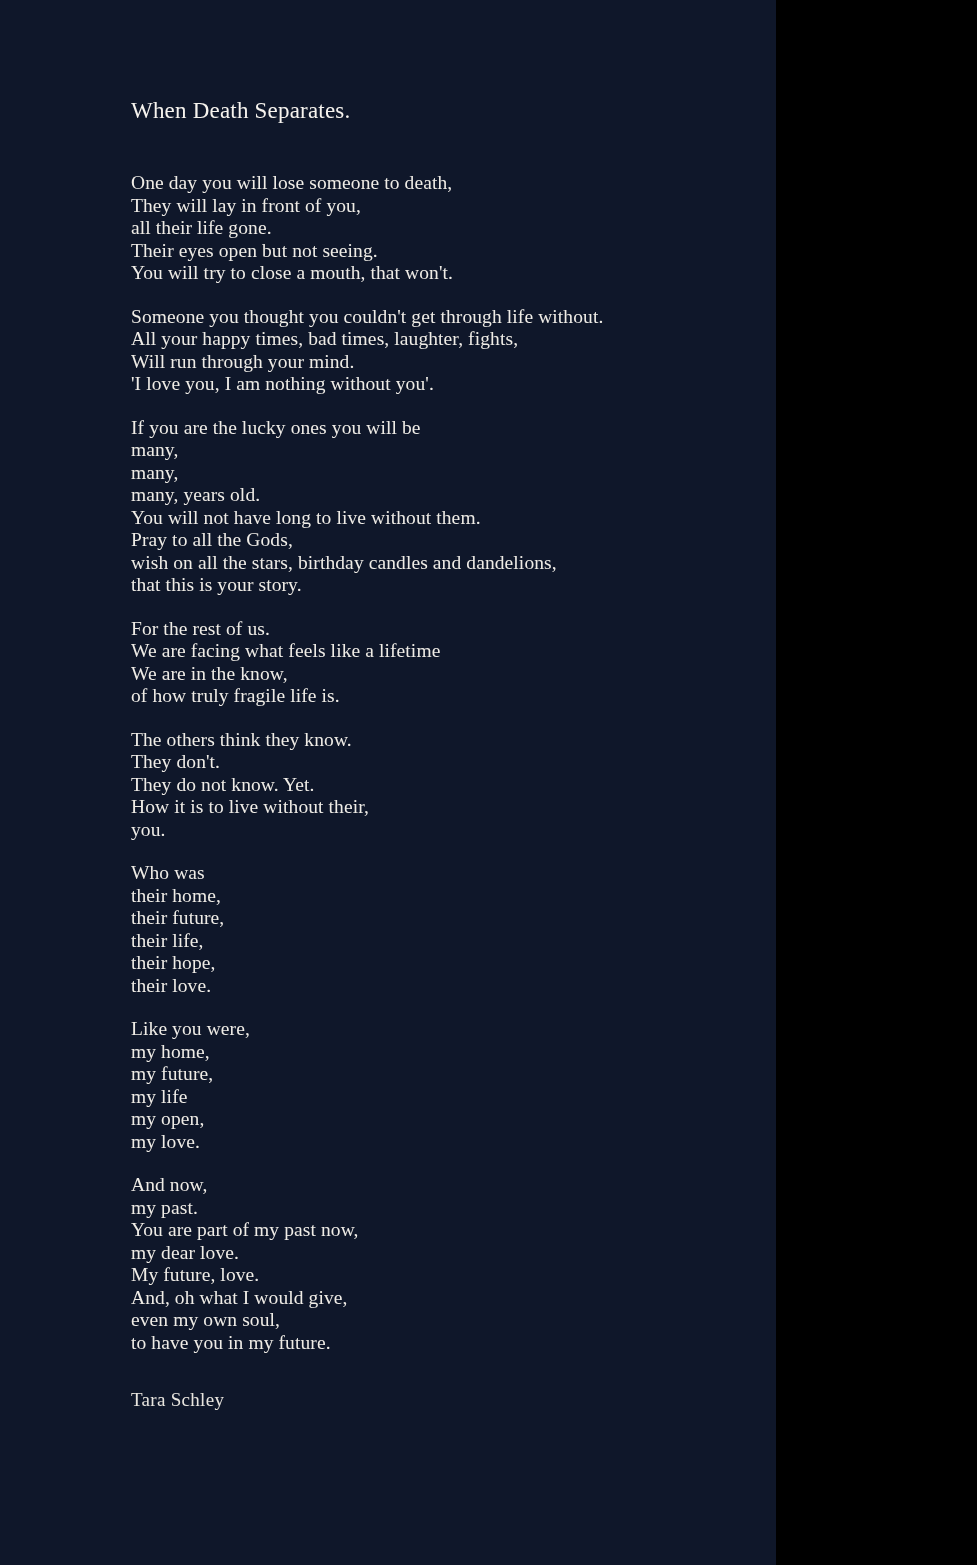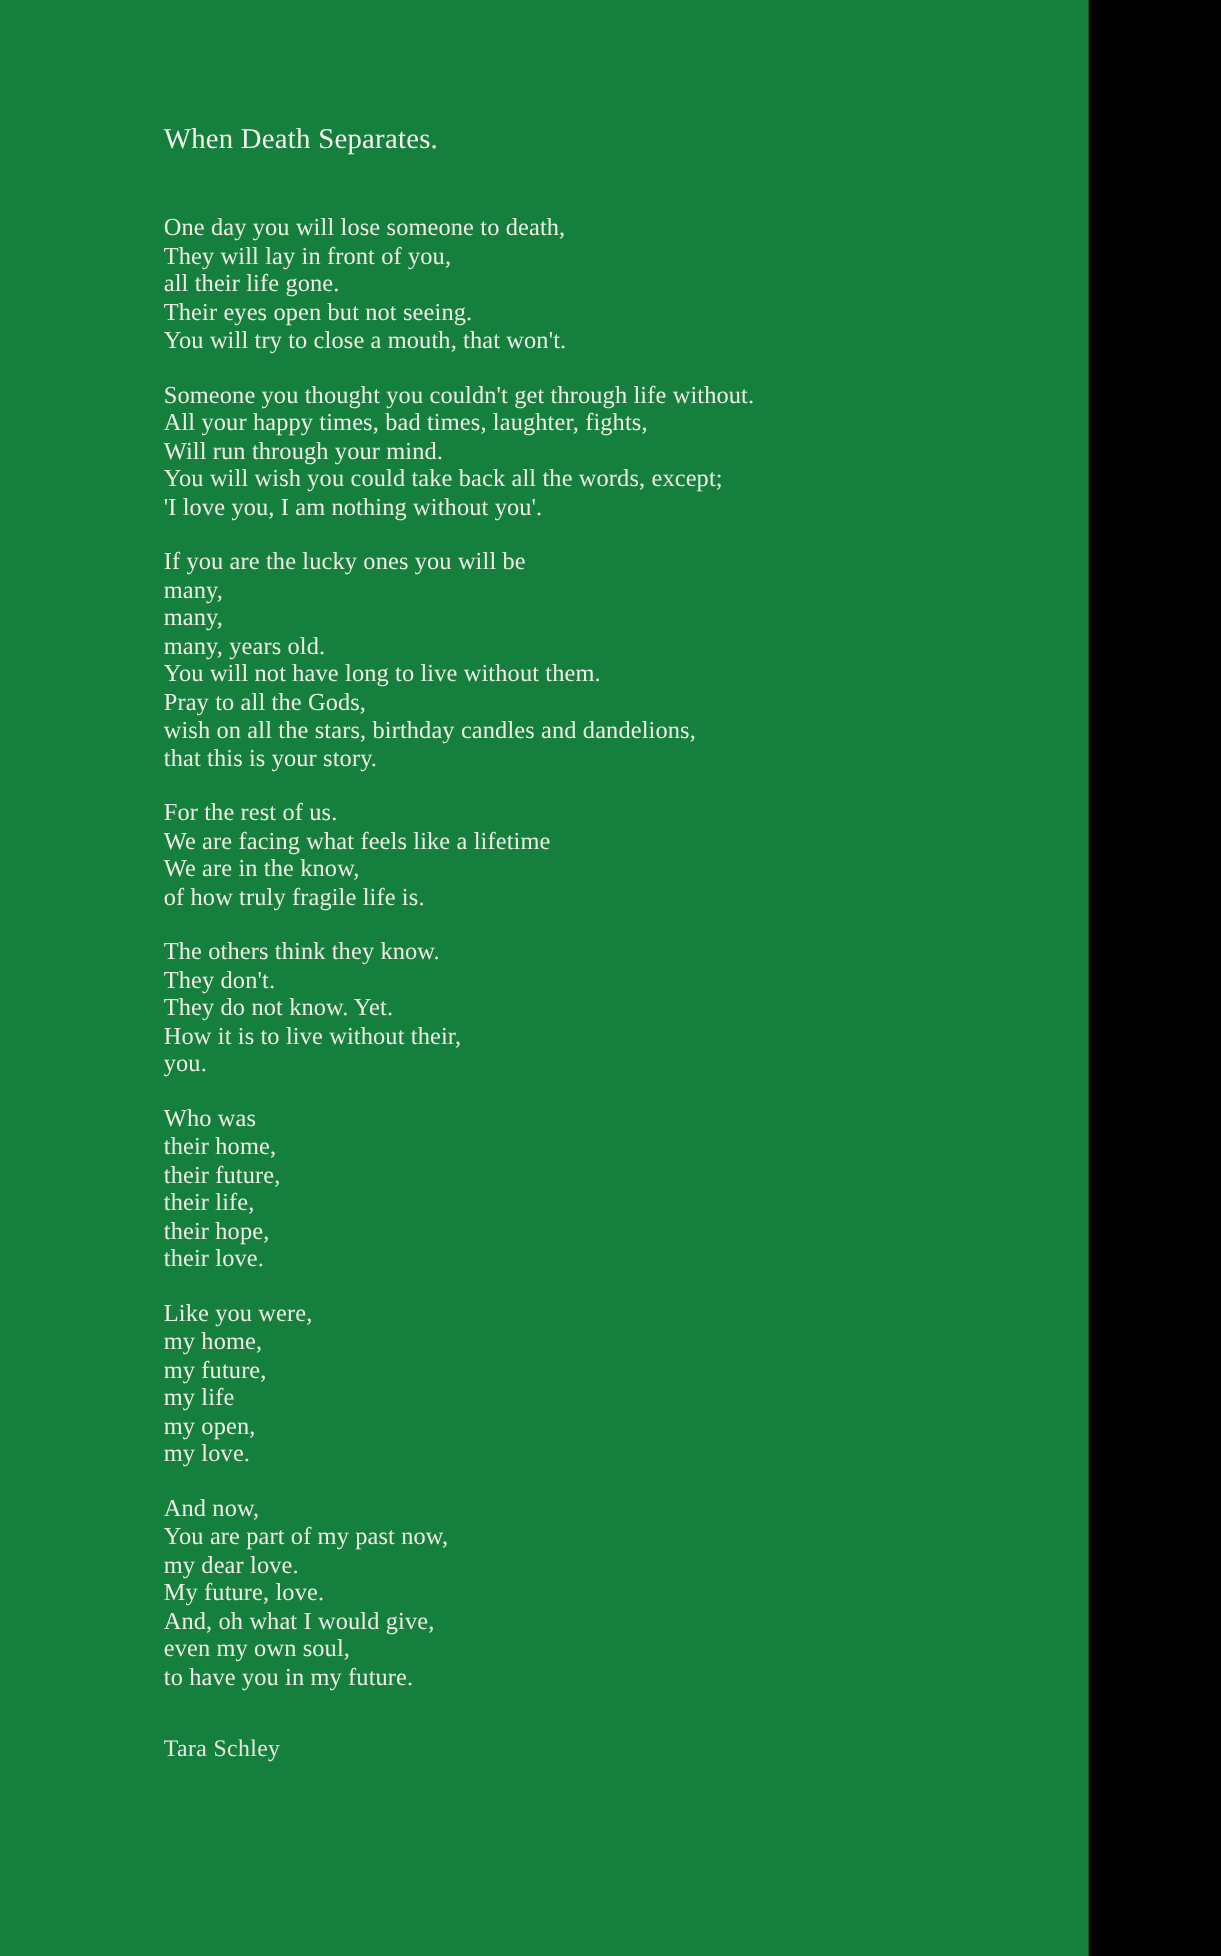--- a/index.html
+++ b/index.html
@@ -9,23 +9,23 @@
   }
   body {
     width: 977px;
     height: 1565px;
     overflow: hidden;
     font-family: "Liberation Serif", serif;
     color: #f2efe9;
   }
   .page {
     position: relative;
-    width: 871px;
+    width: 776px;
     height: 1565px;
-    background: #15803d;
+    background: #0f172a;
     box-sizing: border-box;
     padding: 96px 12px 0 131px;
   }
   .poem-title {
     font-size: 23px;
     line-height: 30px;
     letter-spacing: 0.2px;
     color: #f6f3ee;
     margin: 0 0 46px 0;
     font-weight: normal;
@@ -58,21 +58,20 @@
         <div class="line">One day you will lose someone to death,</div>
         <div class="line">They will lay in front of you,</div>
         <div class="line">all their life gone.</div>
         <div class="line">Their eyes open but not seeing.</div>
         <div class="line">You will try to close a mouth, that won't.</div>
       </div>
       <div class="stanza">
         <div class="line">Someone you thought you couldn't get through life without.</div>
         <div class="line">All your happy times, bad times, laughter, fights,</div>
         <div class="line">Will run through your mind.</div>
-        <div class="line">You will wish you could take back all the words, except;</div>
         <div class="line">'I love you, I am nothing without you'.</div>
       </div>
       <div class="stanza">
         <div class="line">If you are the lucky ones you will be</div>
         <div class="line">many,</div>
         <div class="line">many,</div>
         <div class="line">many, years old.</div>
         <div class="line">You will not have long to live without them.</div>
         <div class="line">Pray to all the Gods,</div>
         <div class="line">wish on all the stars, birthday candles and dandelions,</div>
@@ -102,20 +101,21 @@
       <div class="stanza">
         <div class="line">Like you were,</div>
         <div class="line">my home,</div>
         <div class="line">my future,</div>
         <div class="line">my life</div>
         <div class="line">my open,</div>
         <div class="line">my love.</div>
       </div>
       <div class="stanza">
         <div class="line">And now,</div>
+        <div class="line">my past.</div>
         <div class="line">You are part of my past now,</div>
         <div class="line">my dear love.</div>
         <div class="line">My future, love.</div>
         <div class="line">And, oh what I would give,</div>
         <div class="line">even my own soul,</div>
         <div class="line">to have you in my future.</div>
       </div>
     </div>
   <div class="signature">Tara Schley</div>
 </div>

